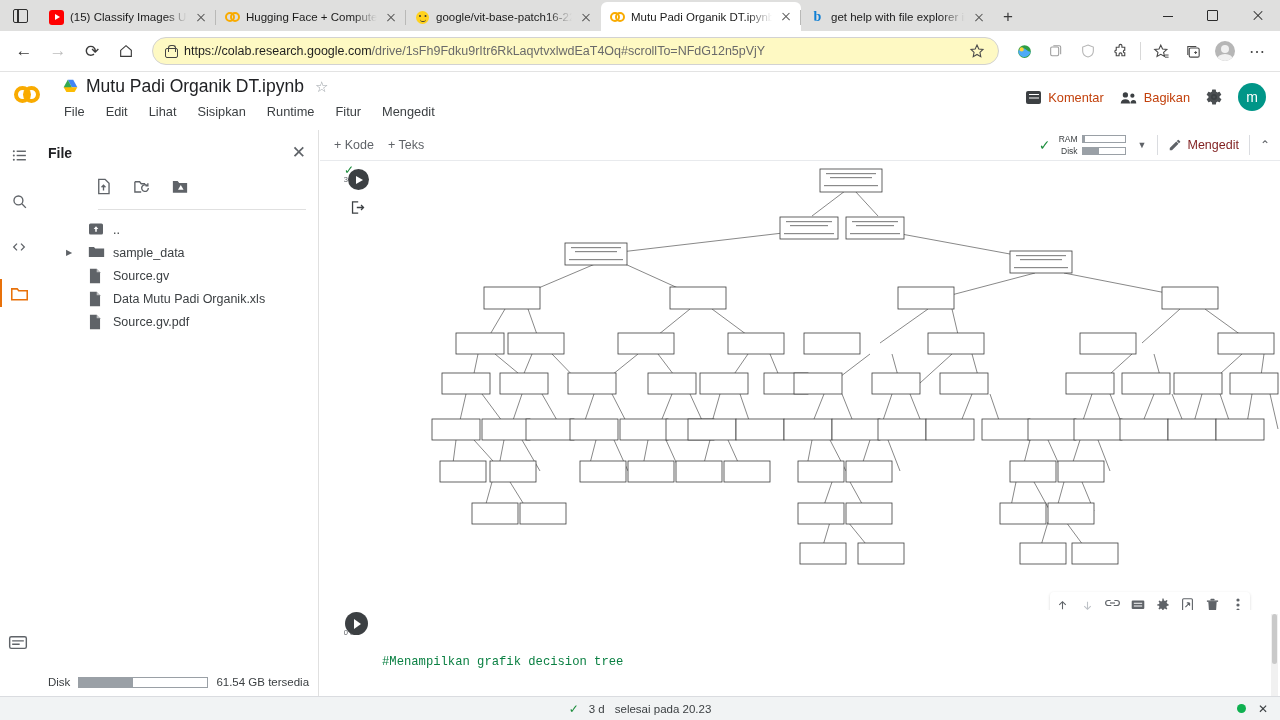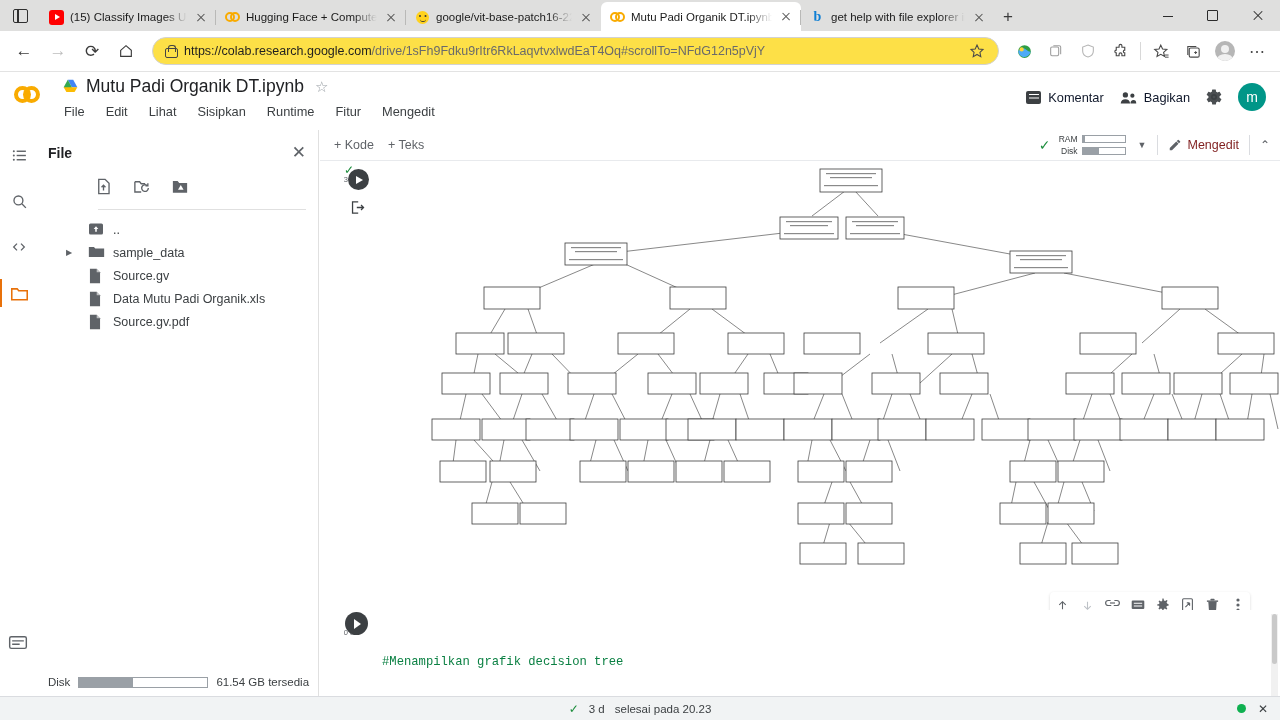--- a/index.html
+++ b/index.html
@@ -94,21 +94,21 @@
 
   .browser-toolbar {
     position: absolute; top: 31px; left: 0; width: 1280px; height: 41px;
     background: #ffffff; display: flex; align-items: center; gap: 2px; padding: 0 8px;
     border-bottom: 1px solid #e3e3e3;
   }
   .nav-btn { width: 32px; height: 32px; display:flex; align-items:center; justify-content:center;
     color: #3b3b3b; font-size: 17px; border-radius: 4px; }
   .nav-btn.disabled { color: #bdbdbd; }
   .omnibox {
-    flex: 1; height: 28px; background: #fde047; border: 1px solid #d2d2d2; border-radius: 14px;
+    flex: 1; height: 28px; background: #fef9c3; border: 1px solid #d2d2d2; border-radius: 14px;
     display: flex; align-items: center; gap: 8px; padding: 0 6px 0 12px; margin: 2px 8px;
     font-size: 12.5px; color: #1f1f1f;
   }
   .omnibox-lock { width: 11px; height: 13px; position: relative; flex: 0 0 11px; }
   .omnibox-lock::before { content:""; position:absolute; left:0; bottom:0; width:11px; height:8px;
     border:1.3px solid #444; border-radius:2px; }
   .omnibox-lock::after { content:""; position:absolute; left:2.6px; top:0; width:6px; height:6px;
     border:1.3px solid #444; border-bottom:none; border-radius:3px 3px 0 0; }
   .omnibox-url { flex: 1; white-space: nowrap; overflow: hidden; }
   .omnibox-url .u-domain { color: #1f1f1f; }
@@ -130,21 +130,21 @@
   .colab-logo span:nth-child(1) { left: 0; }
   .colab-logo span:nth-child(2) { left: 9px; }
   .doc-title-row { position: absolute; left: 62px; top: 76px; display: flex; align-items: center; gap: 7px;}
   .drive-icon { width: 17px; height: 15px; position: relative; }
   .drive-icon svg { display: block; }
   .doc-title { font-size: 17.5px; color: #202124; font-family: "Liberation Sans", sans-serif; }
   .star-icon { color: #9aa0a6; font-size: 15px; margin-left: 4px;}
   .menu-row { position: absolute; left: 62px; top: 103px; display: flex; gap: 17px; font-size: 12.8px; color: #3c4043;}
   .menu-row > div { padding: 1px 2px; }
   .header-right { position: absolute; right: 14px; top: 83px; display: flex; align-items: center; gap: 15px; }
-  .hdr-btn { display: flex; align-items: center; gap: 7px; font-size: 12.8px; color: #0f172a; }
+  .hdr-btn { display: flex; align-items: center; gap: 7px; font-size: 12.8px; color: #c2410c; }
   .comment-ico { width: 15px; height: 13px; background: #3c4043; border-radius: 2px; position: relative; }
   .comment-ico::after { content:""; position:absolute; left:2.5px; top:3px; width:10px; height:1.5px; background:#fff; box-shadow: 0 3.5px 0 #fff;}
   .share-ico { width: 18px; height: 13px; position: relative; }
   .gear-ico { width: 18px; height: 18px; color: #3c4043; }
   .user-avatar { width: 28px; height: 28px; border-radius: 50%; background: #009688; color: #fff;
     display: flex; align-items: center; justify-content: center; font-size: 14px; }
 
   
   .nb-toolbar {
     position: absolute; top: 130px; left: 320px; width: 960px; height: 31px; background: #fff;

